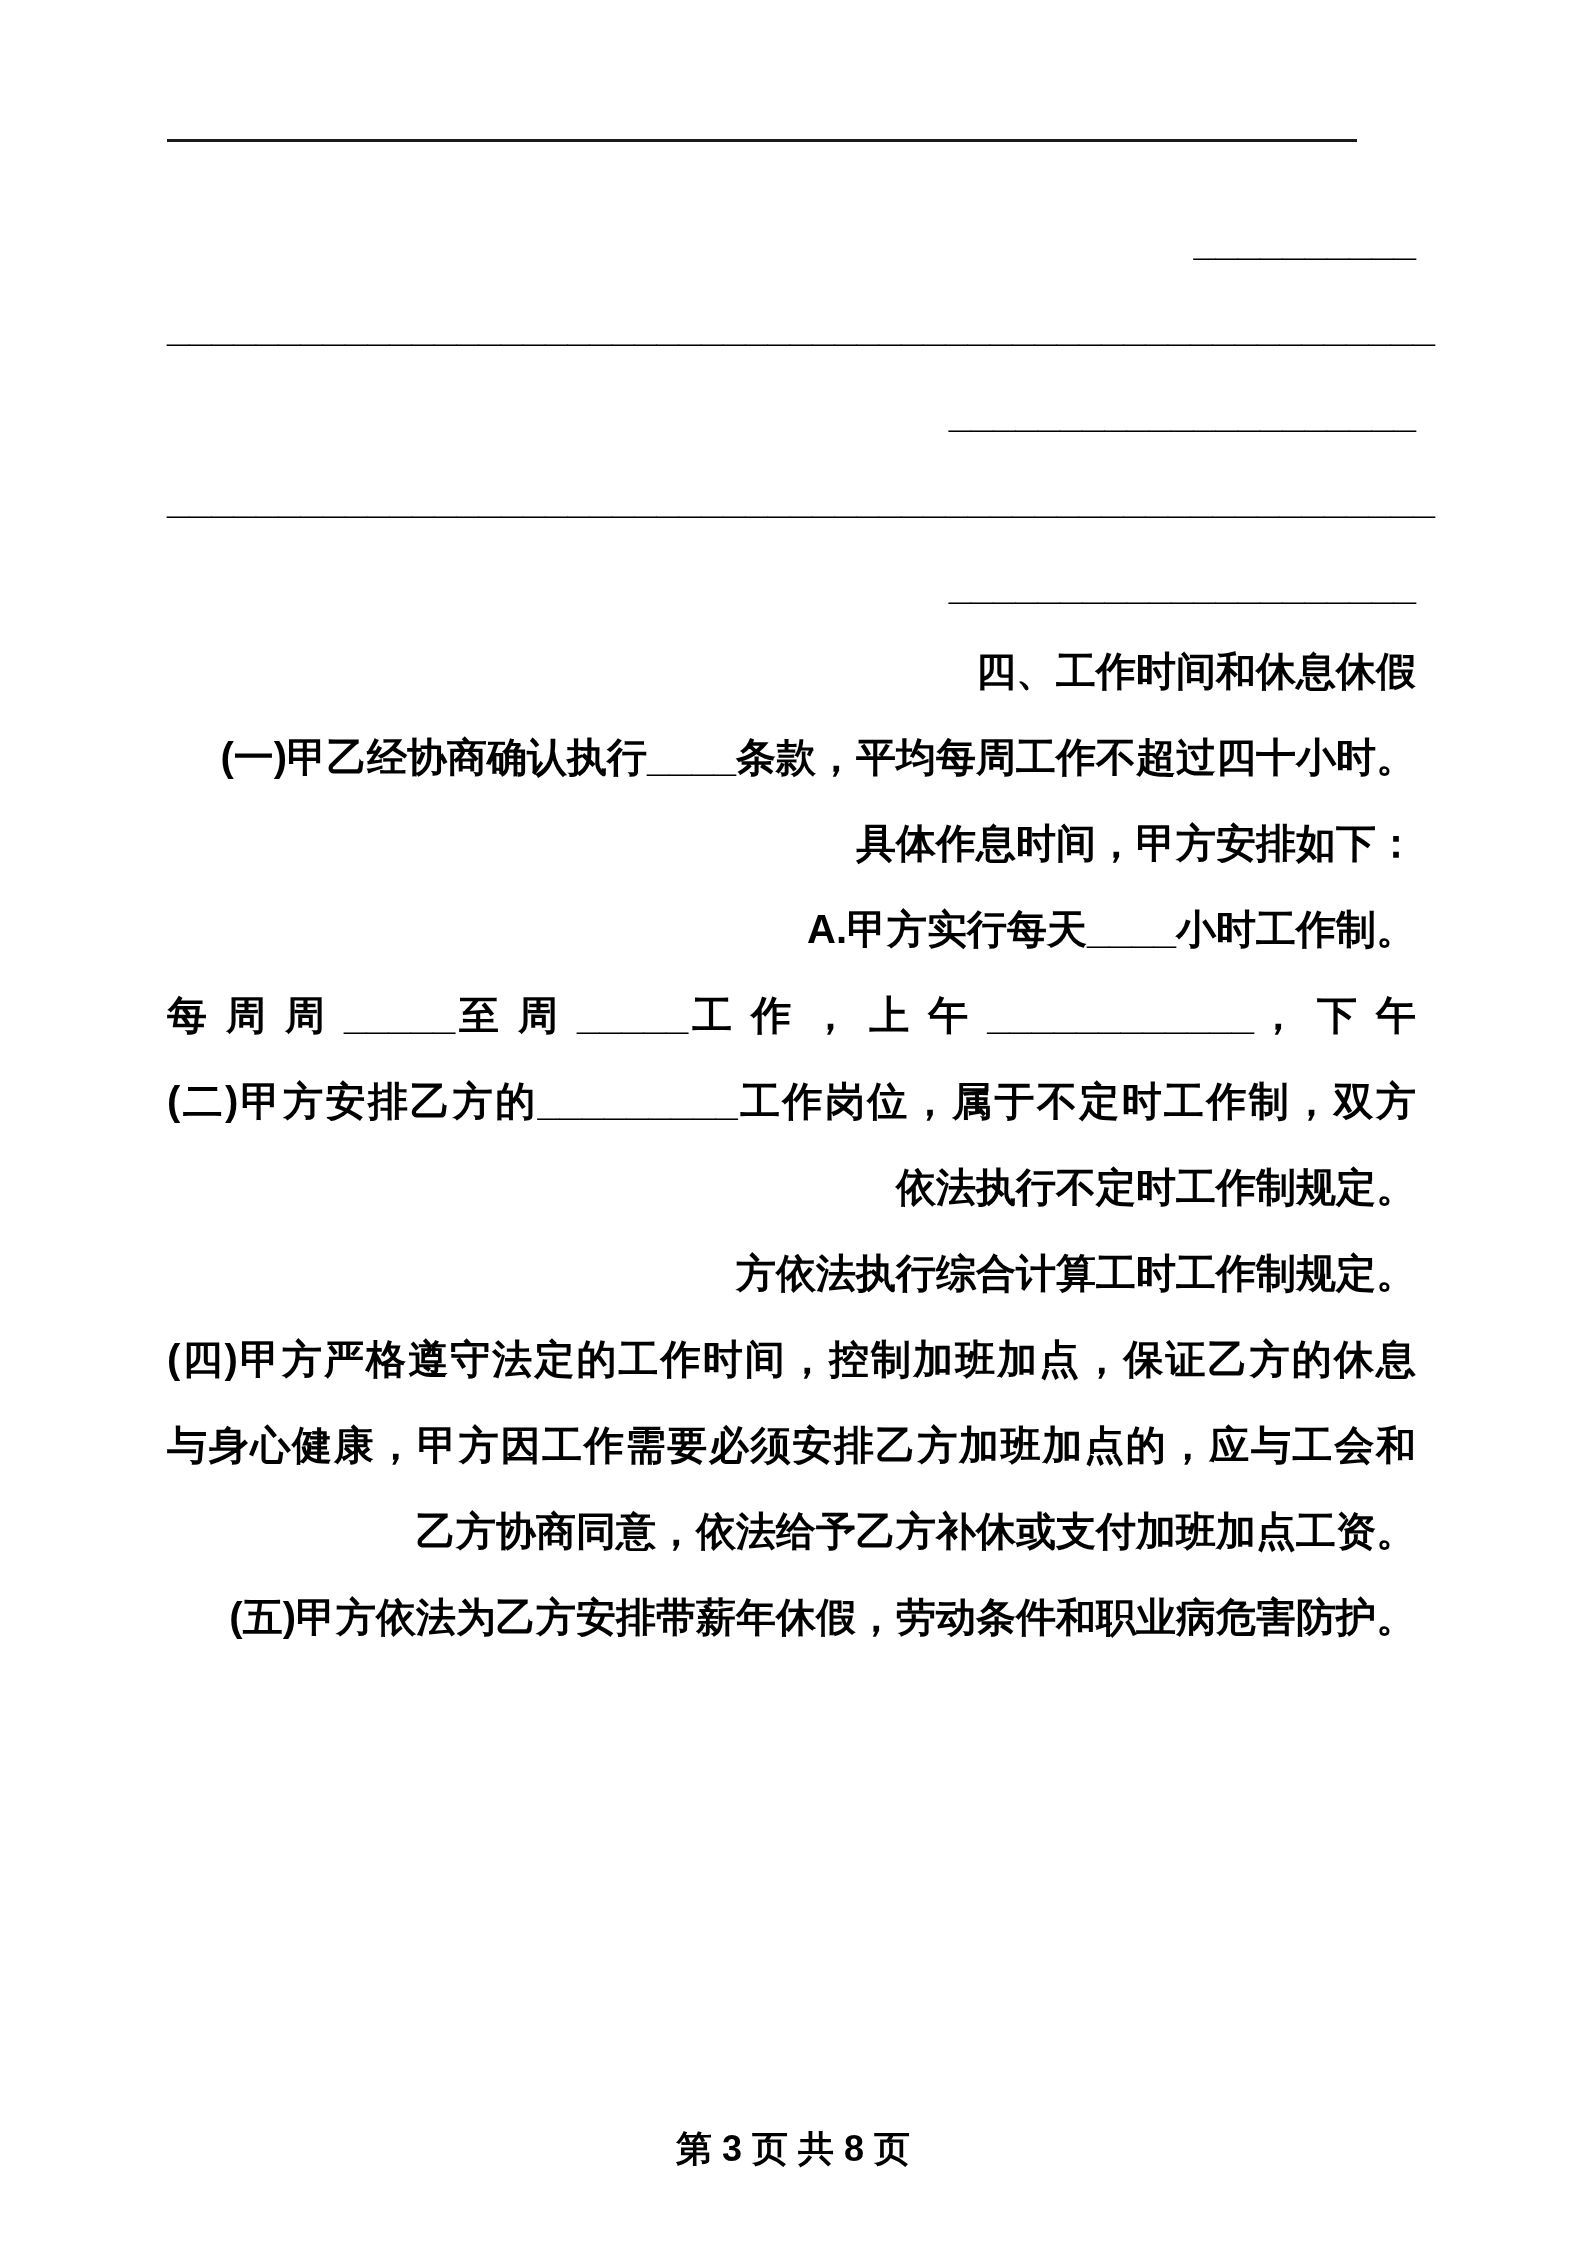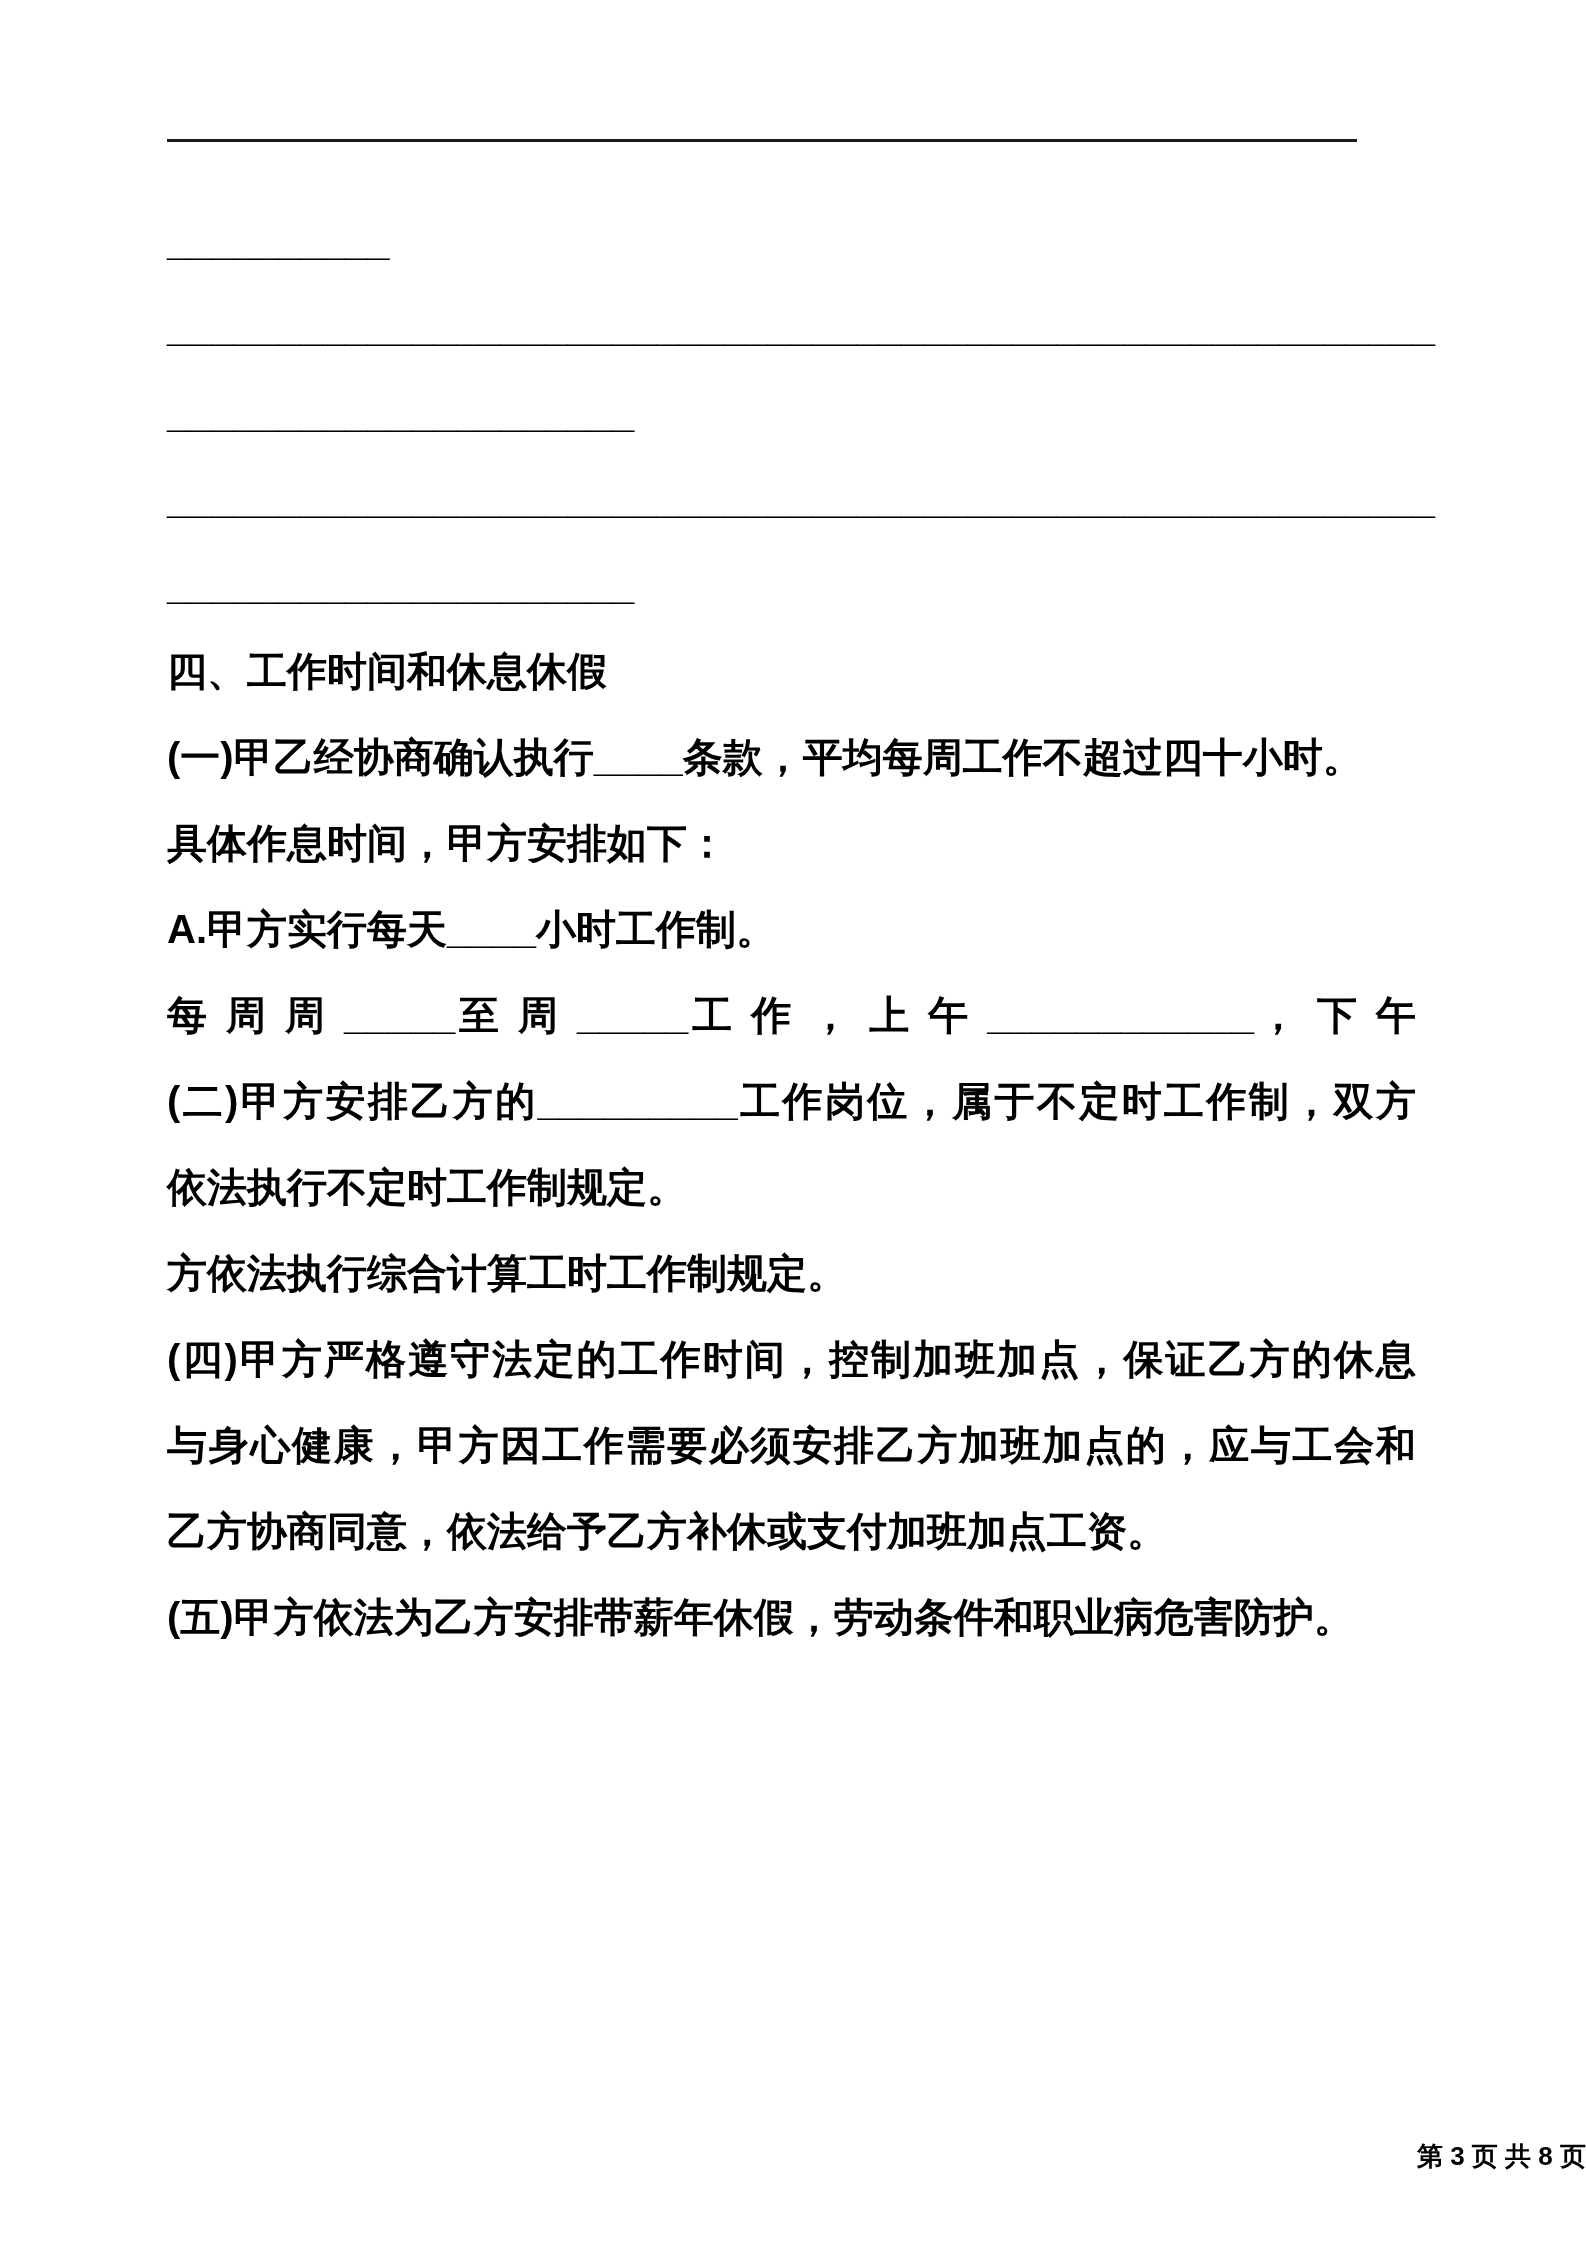--- a/index.html
+++ b/index.html
@@ -26,35 +26,36 @@
     margin: 0 0 56px 0;
   }
   .line {
     margin: 0;
     font-size: 40px;
     line-height: 86px;
     font-weight: 700;
     color: #000000;
     white-space: pre-wrap;
     max-width: 1249px;
+    text-align: right;
   }
   .heading {
     font-weight: 800;
   }
   .stretch {
     text-align: justify;
     text-align-last: justify;
   }
   .footer {
     position: absolute;
     left: 0;
     right: 0;
     bottom: 70px;
-    text-align: right;
-    font-size: 26px;
+    text-align: center;
+    font-size: 36px;
     font-weight: 700;
     color: #000000;
   }
 </style>
 </head>
 <body>
 
 <div class="content">
 
   <hr class="top-rule">

